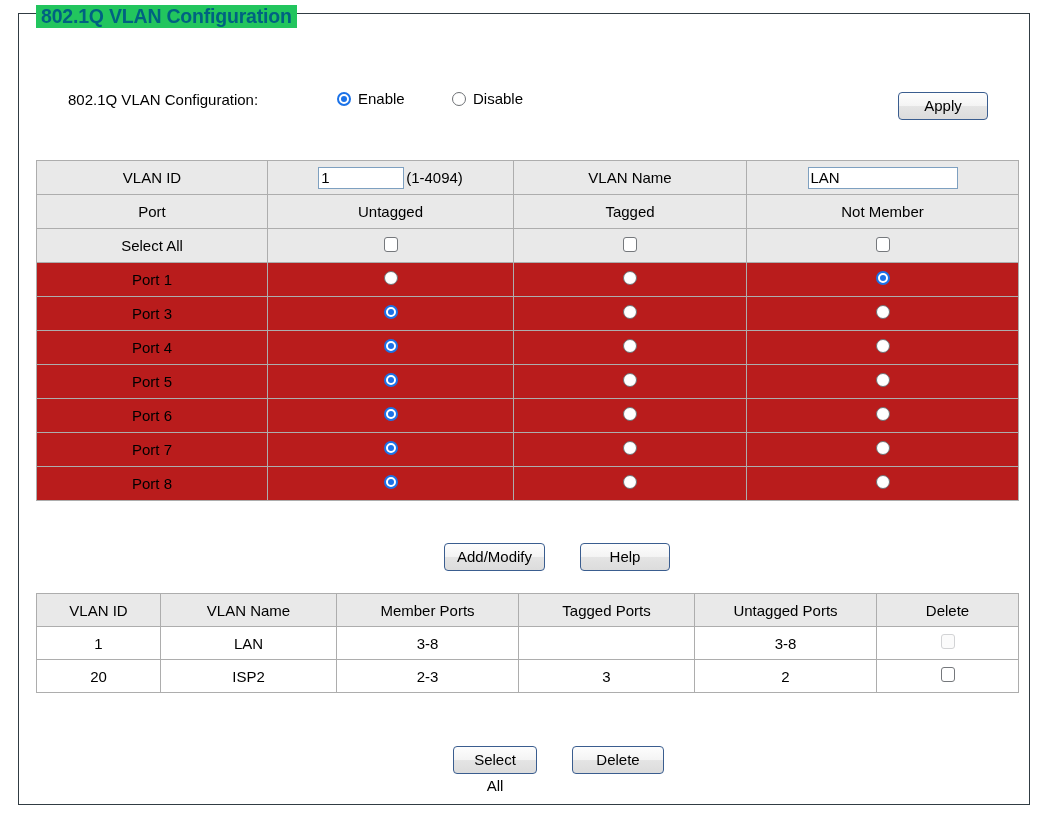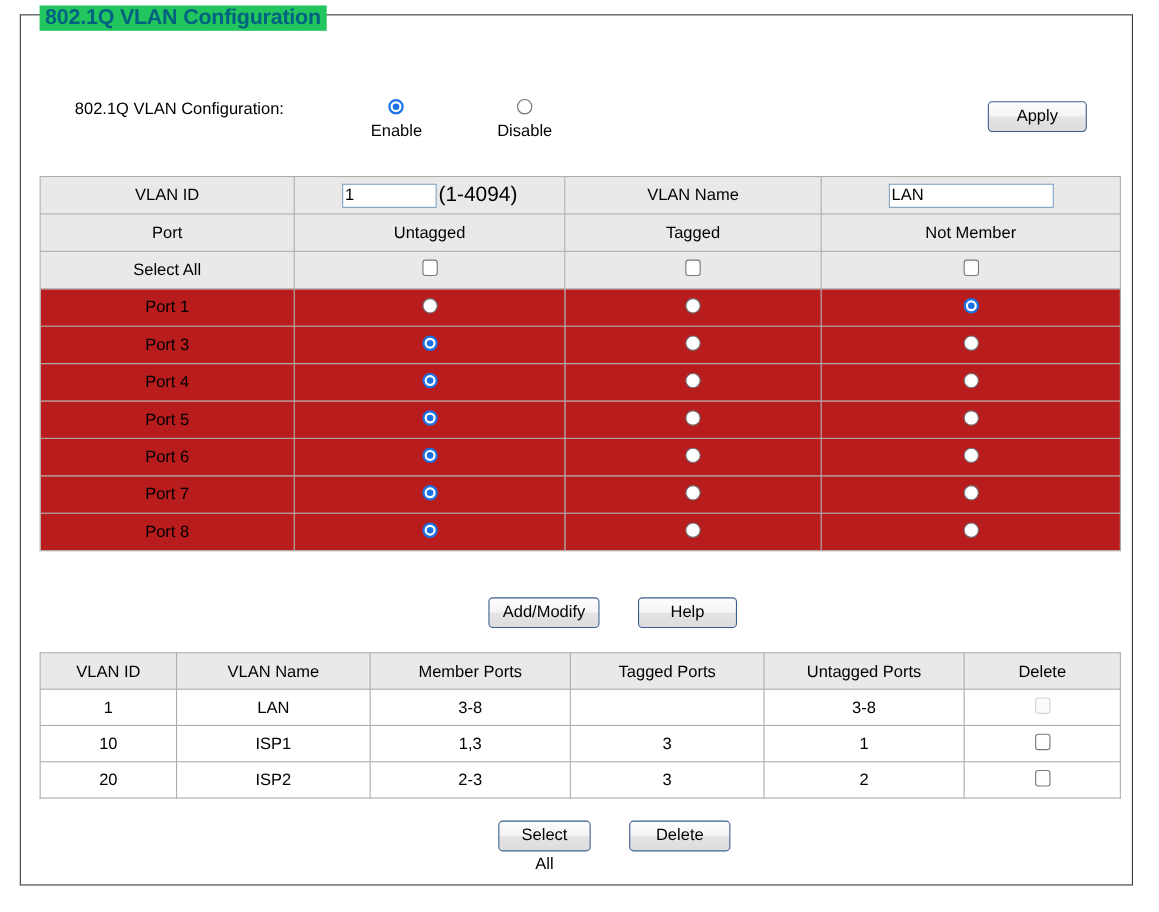--- a/index.html
+++ b/index.html
@@ -55,21 +55,20 @@
     font-size: 15px;
     white-space: nowrap;
   }
   .radio-opt {
     position: absolute;
     top: 12px;
     display: flex;
     align-items: center;
     gap: 7px;
     white-space: nowrap;
-    flex-direction: column;
   }
   .radio-opt.enable { left: 337px; }
   .radio-opt.disable { left: 452px; }
 
   
   .radio {
     width: 14px;
     height: 14px;
     border-radius: 50%;
     border: 1.5px solid #6e7175;
@@ -170,21 +169,21 @@
     font-size: 15px;
     color: #000000;
     height: 22px;
     line-height: 22px;
     padding: 0 2px;
     box-sizing: border-box;
     outline: none;
   }
   #vlan-id-input { width: 86px; }
   #vlan-name-input { width: 150px; }
-  .hint { padding-left: 2px; font-size: 19px; }
+  .hint { padding-left: 2px; font-size: 15px; }
 
   
   #addmodify-button {
     position: absolute;
     left: 410px;
     top: 543px;
     width: 101px;
   }
   #help-button {
     position: absolute;
@@ -345,28 +344,20 @@
   <tbody id="summary-rows">
       <tr class="body">
         <td>1</td>
         <td>LAN</td>
         <td>3-8</td>
         <td></td>
         <td>3-8</td>
         <td><span class="checkbox disabled"></span></td>
       </tr>
       <tr class="body">
-        <td>10</td>
-        <td>ISP1</td>
-        <td>1,3</td>
-        <td>3</td>
-        <td>1</td>
-        <td><span class="checkbox"></span></td>
-      </tr>
-      <tr class="body">
         <td>20</td>
         <td>ISP2</td>
         <td>2-3</td>
         <td>3</td>
         <td>2</td>
         <td><span class="checkbox"></span></td>
       </tr>
     </tbody>
 </table>
 

